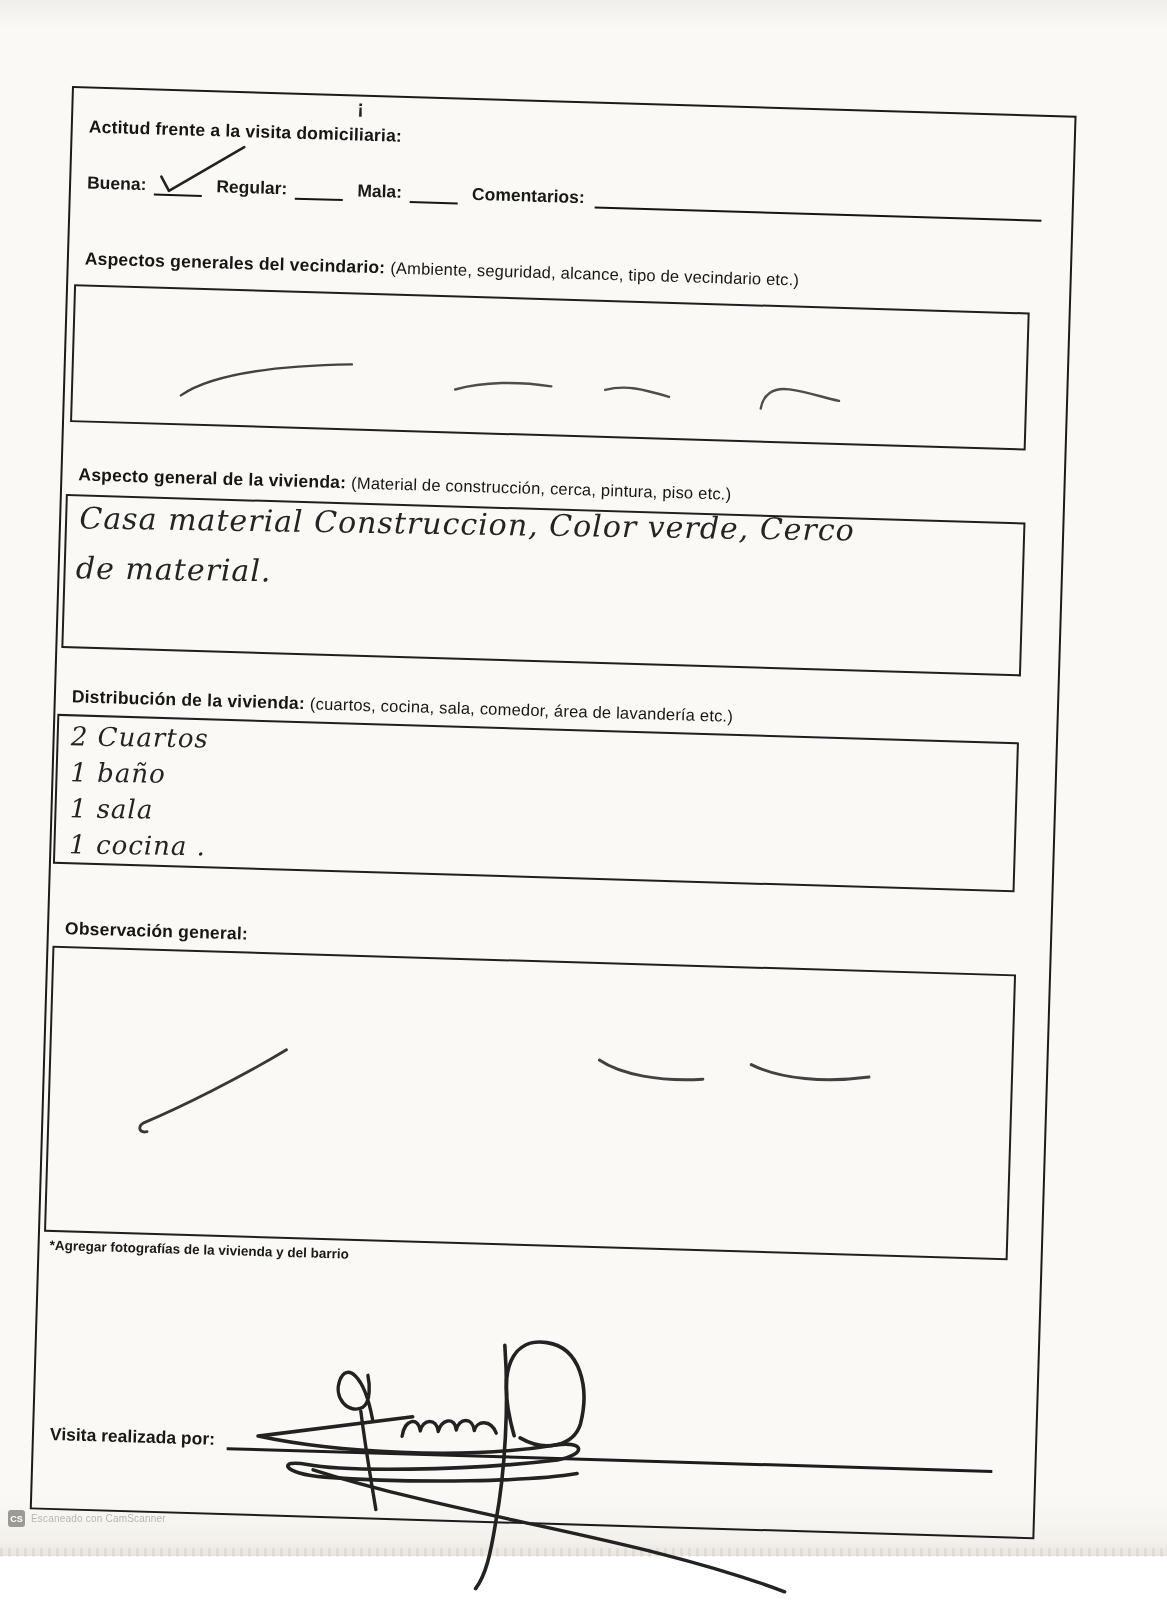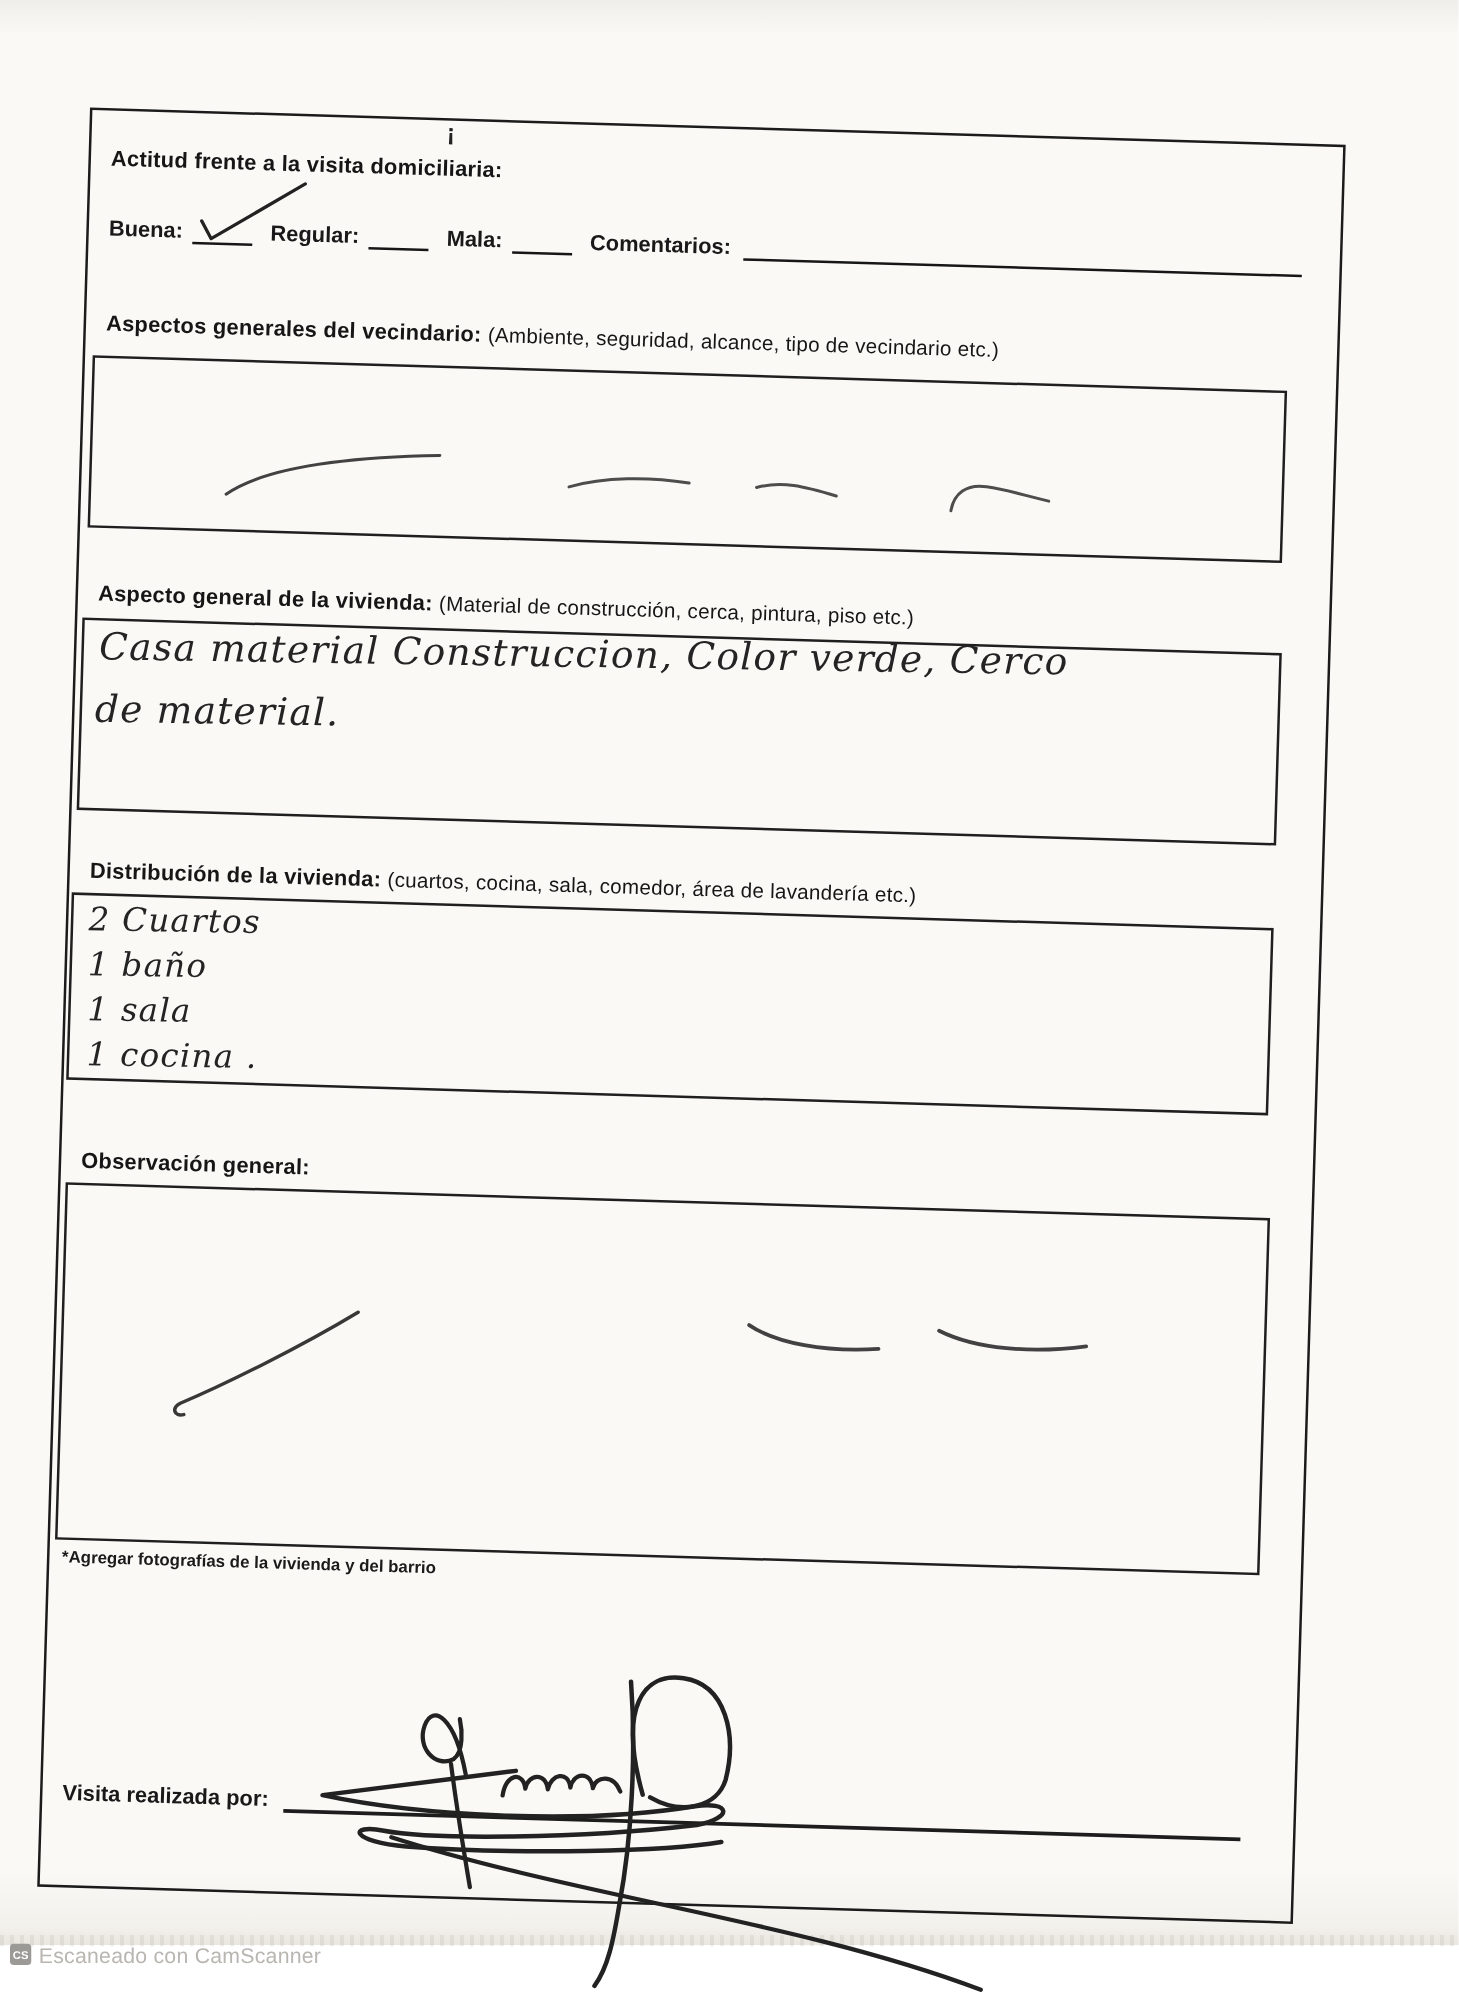--- a/index.html
+++ b/index.html
@@ -74,28 +74,28 @@
   .visit-row{
     position:absolute;left:16px;top:1336px;right:42px;
     display:flex;align-items:flex-end;
     font-size:17.5px;font-weight:600;color:#191919;
   }
   .visit-line{flex:1;height:18px;margin-left:12px;border-bottom:3px solid #1d1d1d;}
   .sig-svg{position:absolute;left:210px;top:1222px;width:560px;height:300px;z-index:5;pointer-events:none;}
   
   .watermark{
     position:absolute;left:8px;top:1510px;
-    display:flex;gap:6px;margin-top:45px;
+    display:flex;align-items:center;gap:6px;
   }
   .cs-badge{
     width:17px;height:17px;border-radius:3px;background:#9b9a97;
     color:#ffffff;font-size:9px;font-weight:700;
     display:flex;align-items:center;justify-content:center;
   }
-  .wm-text{font-size:17px;color:#b9b6b1;letter-spacing:.2px;}
+  .wm-text{font-size:10px;color:#b9b6b1;letter-spacing:.2px;}
   .ink{stroke:#222;fill:none;stroke-linecap:round;stroke-linejoin:round;}
 </style>
 </head>
 <body>
 
 <div class="paper"></div>
 <div class="paper-edge"></div>
 
 <div class="form">
 

